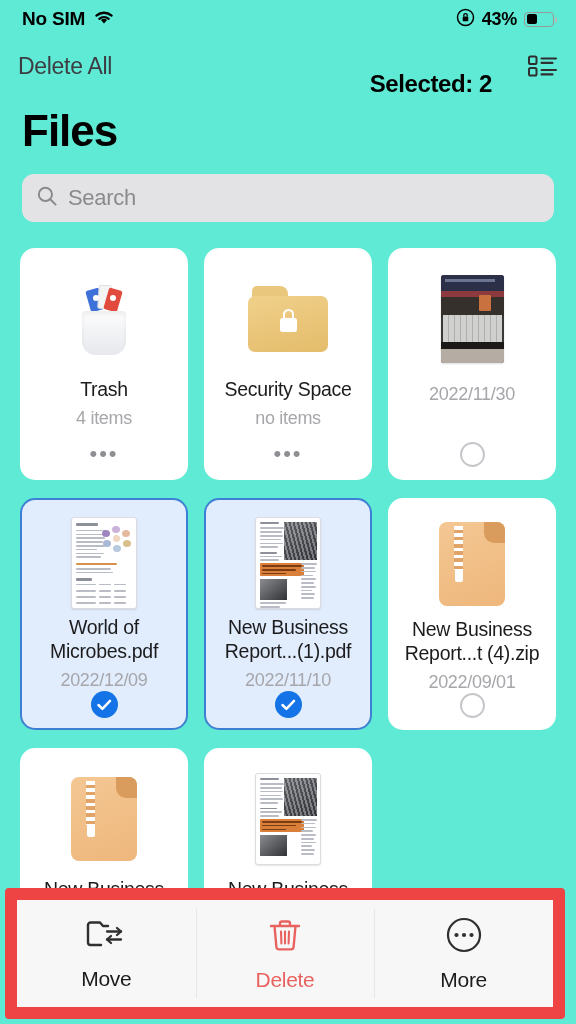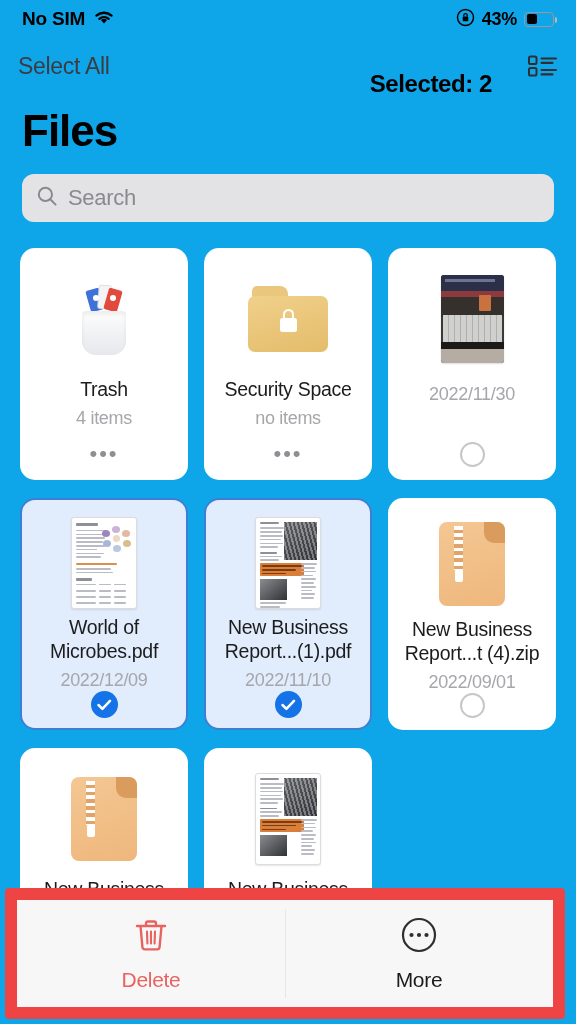--- a/index.html
+++ b/index.html
@@ -2,21 +2,21 @@
 <html><head>
 <meta charset="utf-8">
 <style>
   * { box-sizing: border-box; margin: 0; padding: 0; }
   html, body {
     width: 576px; height: 1024px;
     font-family: "Liberation Sans", sans-serif;
     background: #f1f1f4;
     overflow: hidden;
   }
-  .screen { position: relative; width: 576px; height: 1024px; background: #0ea5e9; }
+  .screen { position: relative; width: 576px; height: 1024px; background: #5eead4; }
 
   
   .statusbar {
     height: 38px; display: flex; align-items: center;
     padding: 0 22px; position: relative;
   }
   .sb-left { display: flex; align-items: center; gap: 8px; }
   .sb-sim { font-size: 19px; font-weight: 600; color: #000; letter-spacing: -0.2px; }
   .sb-center {
     position: absolute; left: 0; right: 0; text-align: center;
@@ -223,21 +223,21 @@
         </svg>
       </span>
       <span class="sb-pct">43%</span>
       <span class="batt">
         <span class="batt-fill" id="batt-fill" style="width:43%"></span>
       </span>
     </div>
   </div>
 
   <div class="navbar">
-    <button class="nav-selectall">Select All</button>
+    <button class="nav-selectall">Delete All</button>
     <div class="nav-title">Selected: 2</div>
     <span class="nav-listicon">
       <svg width="30" height="26" viewBox="0 0 30 26">
         <rect x="1" y="3.5" width="7.5" height="7.5" rx="1.6" stroke="#2f2f31" stroke-width="2" fill="none"></rect>
         <rect x="1" y="15" width="7.5" height="7.5" rx="1.6" stroke="#2f2f31" stroke-width="2" fill="none"></rect>
         <rect x="12.5" y="4.4" width="16.5" height="2.1" rx="1" fill="#2f2f31"></rect>
         <rect x="12.5" y="8.8" width="13" height="2.1" rx="1" fill="#2f2f31"></rect>
         <rect x="12.5" y="15.9" width="16.5" height="2.1" rx="1" fill="#2f2f31"></rect>
         <rect x="12.5" y="20.3" width="13" height="2.1" rx="1" fill="#2f2f31"></rect>
       </svg>
@@ -496,20 +496,33 @@
         </div>
       </div>
       <div class="card-name">New Business</div>
     </div>
 
   </div>
 
   <div class="annot">
     <div class="toolbar">
 
+      <div class="tb-item">
+        <span>
+          <svg width="42" height="36" viewBox="0 0 42 36">
+            <path d="M3 8 a2.5 2.5 0 0 1 2.5-2.5 H15 l3 3.5 H23" stroke="#2f2f31" stroke-width="2.4" fill="none" stroke-linecap="round" stroke-linejoin="round"></path>
+            <path d="M3 8 V25.5 a2.5 2.5 0 0 0 2.5 2.5 H16" stroke="#2f2f31" stroke-width="2.4" fill="none" stroke-linecap="round" stroke-linejoin="round"></path>
+            <line x1="22" y1="14.5" x2="36" y2="14.5" stroke="#2f2f31" stroke-width="2.3" stroke-linecap="round"></line>
+            <polyline points="32,11 36,14.5 32,18" stroke="#2f2f31" stroke-width="2.3" fill="none" stroke-linecap="round" stroke-linejoin="round"></polyline>
+            <line x1="36" y1="22.5" x2="22" y2="22.5" stroke="#2f2f31" stroke-width="2.3" stroke-linecap="round"></line>
+            <polyline points="26,19 22,22.5 26,26" stroke="#2f2f31" stroke-width="2.3" fill="none" stroke-linecap="round" stroke-linejoin="round"></polyline>
+          </svg>
+        </span>
+        <span class="tb-label">Move</span>
+      </div>
 
 
       <div class="tb-item">
         <span>
           <svg width="36" height="38" viewBox="0 0 36 38">
             <line x1="4" y1="10" x2="32" y2="10" stroke="#e8635f" stroke-width="2.4" stroke-linecap="round"></line>
             <path d="M13 10 V7.5 a2 2 0 0 1 2 -2 h6 a2 2 0 0 1 2 2 V10" stroke="#e8635f" stroke-width="2.3" fill="none" stroke-linejoin="round"></path>
             <path d="M7.5 10 L9.4 31 a2.6 2.6 0 0 0 2.6 2.4 h12 a2.6 2.6 0 0 0 2.6 -2.4 L28.5 10" stroke="#e8635f" stroke-width="2.4" fill="none" stroke-linejoin="round"></path>
             <line x1="14" y1="15.5" x2="14.4" y2="27.5" stroke="#e8635f" stroke-width="2.1" stroke-linecap="round"></line>
             <line x1="18" y1="15.5" x2="18" y2="27.5" stroke="#e8635f" stroke-width="2.1" stroke-linecap="round"></line>

